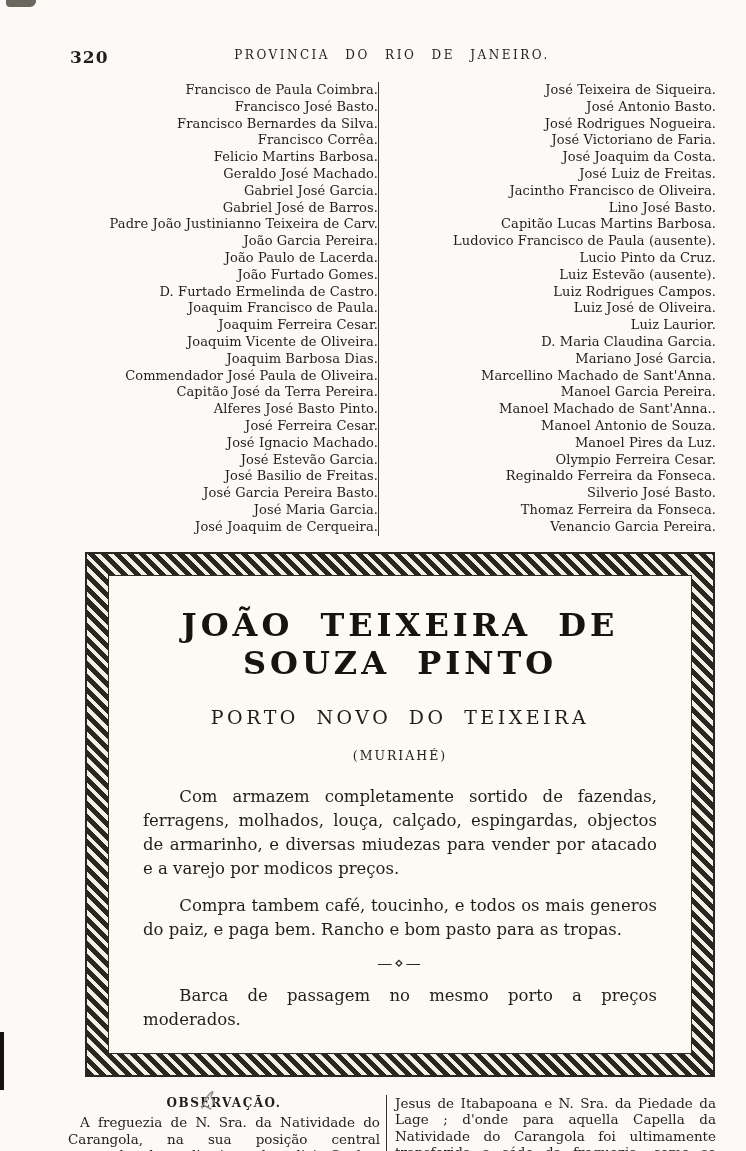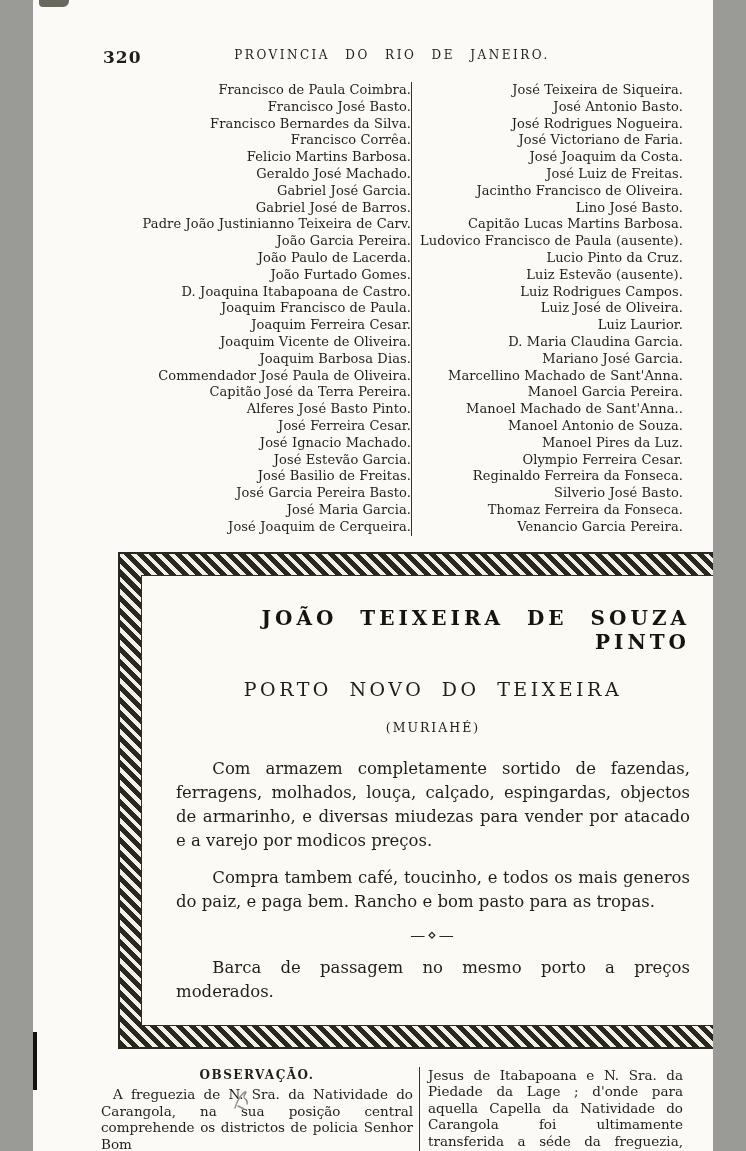--- a/index.html
+++ b/index.html
@@ -3,21 +3,21 @@
 <meta charset="utf-8">
 <style>
   html, body {
     margin: 0;
     padding: 0;
     background: #9a9a96;
     font-family: "DejaVu Serif", serif;
   }
   .page {
     position: relative;
-    width: 680px;
+    width: 746px;
     height: 1151px;
     margin: 0 auto;
     background: #fbfaf6;
     color: #211e1a;
     overflow: hidden;
     box-sizing: border-box;
     padding: 46px 30px 0 68px;
   }
   
   .page-header {
@@ -72,26 +72,25 @@
     border: 2px solid #2a2620;
   }
   .ad-inner {
     background: #fbfaf5;
     border: 1px solid #2e2a24;
     padding: 24px 34px 20px;
     text-align: center;
   }
   .ad-title {
     margin: 6px 0 0;
-    font-size: 20px;
+    font-size: 32px;
     font-weight: 700;
     letter-spacing: 4px;
     word-spacing: 12px;
     color: #17140f;
-    text-align: right;
   }
   .ad-subtitle {
     margin: 24px 0 0;
     font-size: 19px;
     font-weight: 400;
     letter-spacing: 3.5px;
     word-spacing: 8px;
   }
   .ad-location {
     margin-top: 20px;
@@ -200,21 +199,21 @@
         <div class="name-line">Gabriel José de Barros.</div>
 
         <div class="name-line">Padre João Justinianno Teixeira de Carv.</div>
 
         <div class="name-line">João Garcia Pereira.</div>
 
         <div class="name-line">João Paulo de Lacerda.</div>
 
         <div class="name-line">João Furtado Gomes.</div>
 
-        <div class="name-line">D. Joaquina Itabapoana de Castro.</div>
+        <div class="name-line">D. Furtado Ermelinda de Castro.</div>
 
         <div class="name-line">Joaquim Francisco de Paula.</div>
 
         <div class="name-line">Joaquim Ferreira Cesar.</div>
 
         <div class="name-line">Joaquim Vicente de Oliveira.</div>
 
         <div class="name-line">Joaquim Barbosa Dias.</div>
 
         <div class="name-line">Commendador José Paula de Oliveira.</div>

